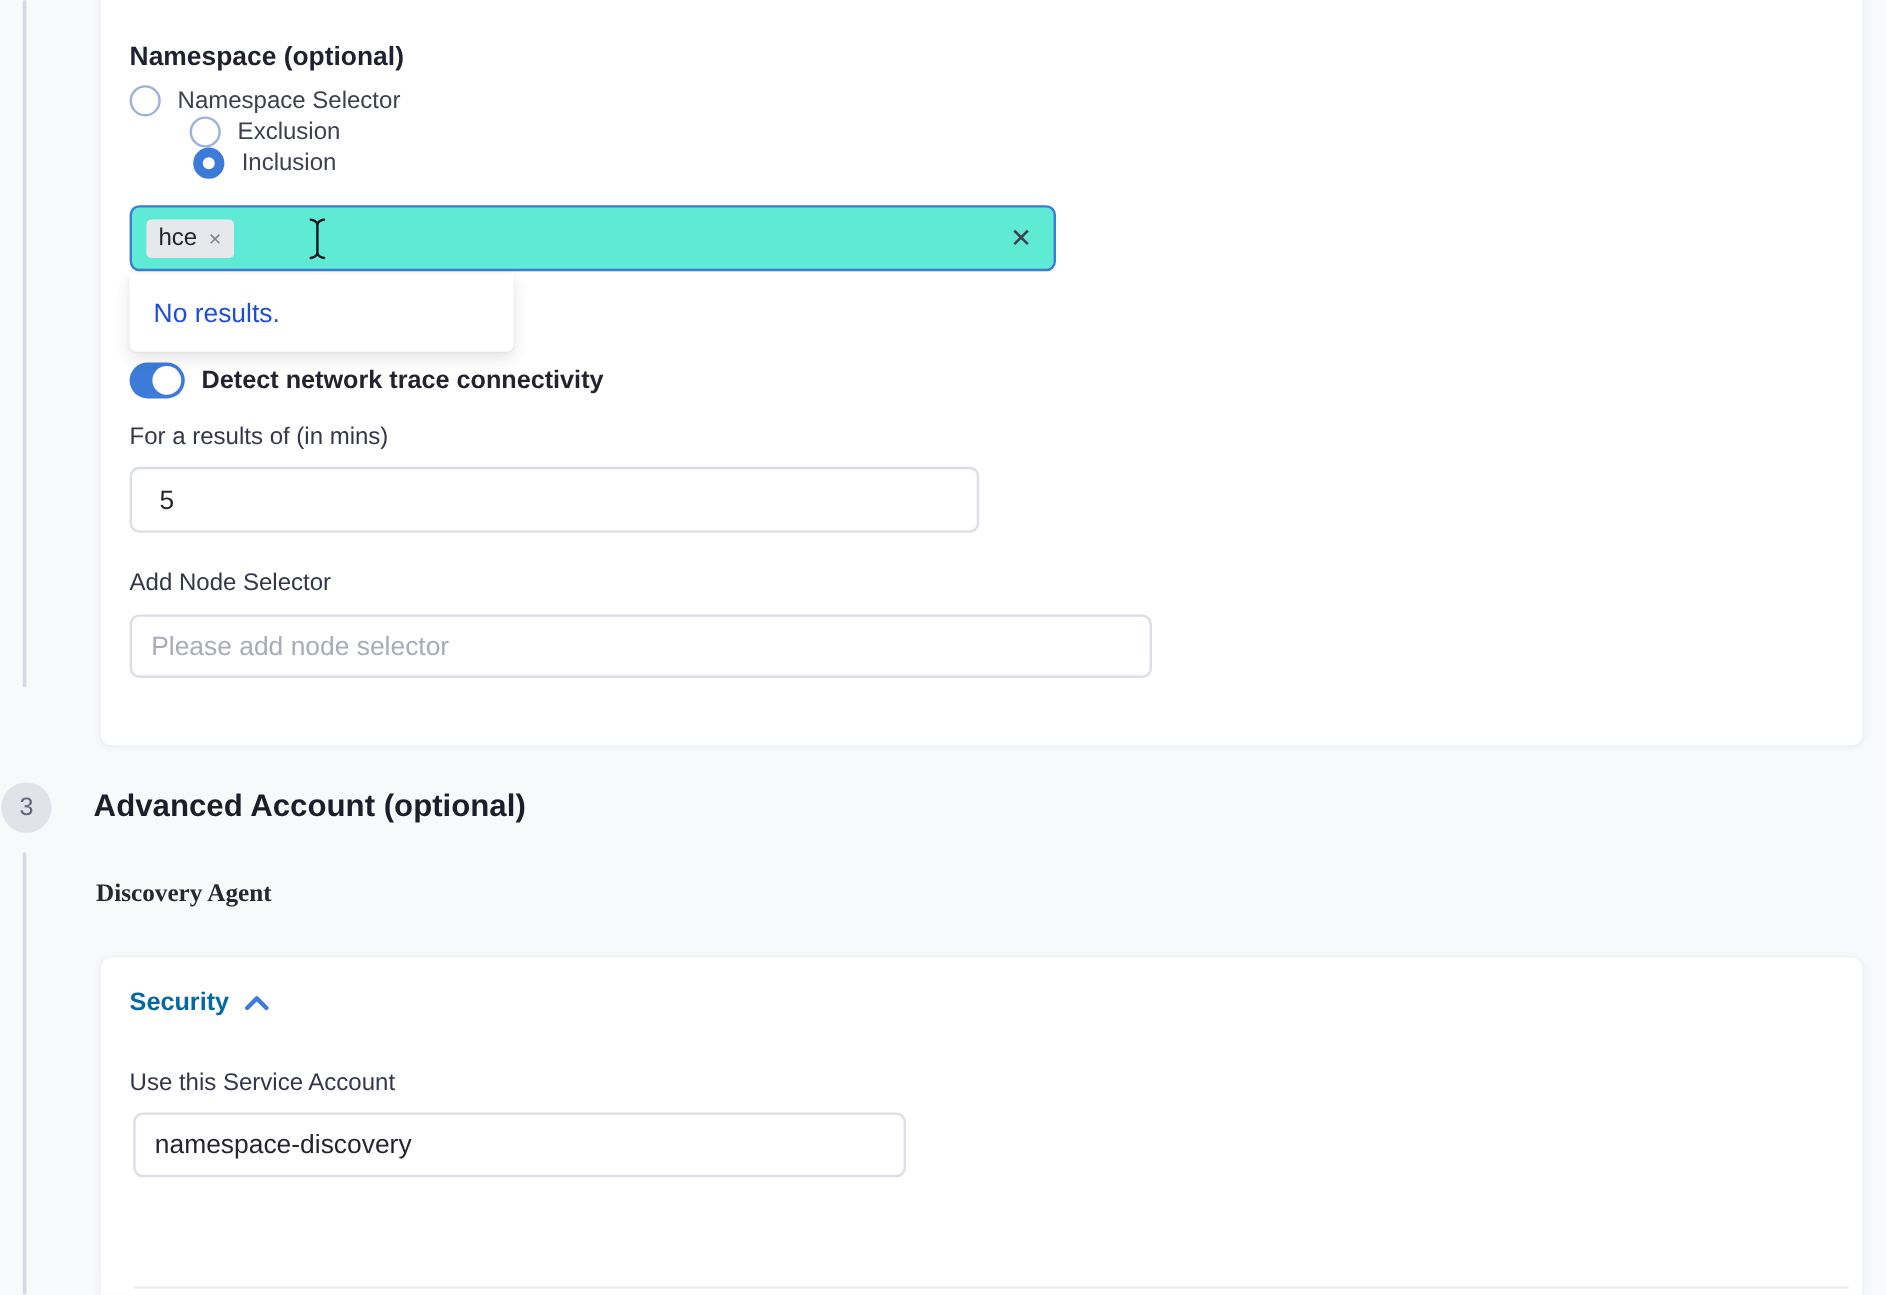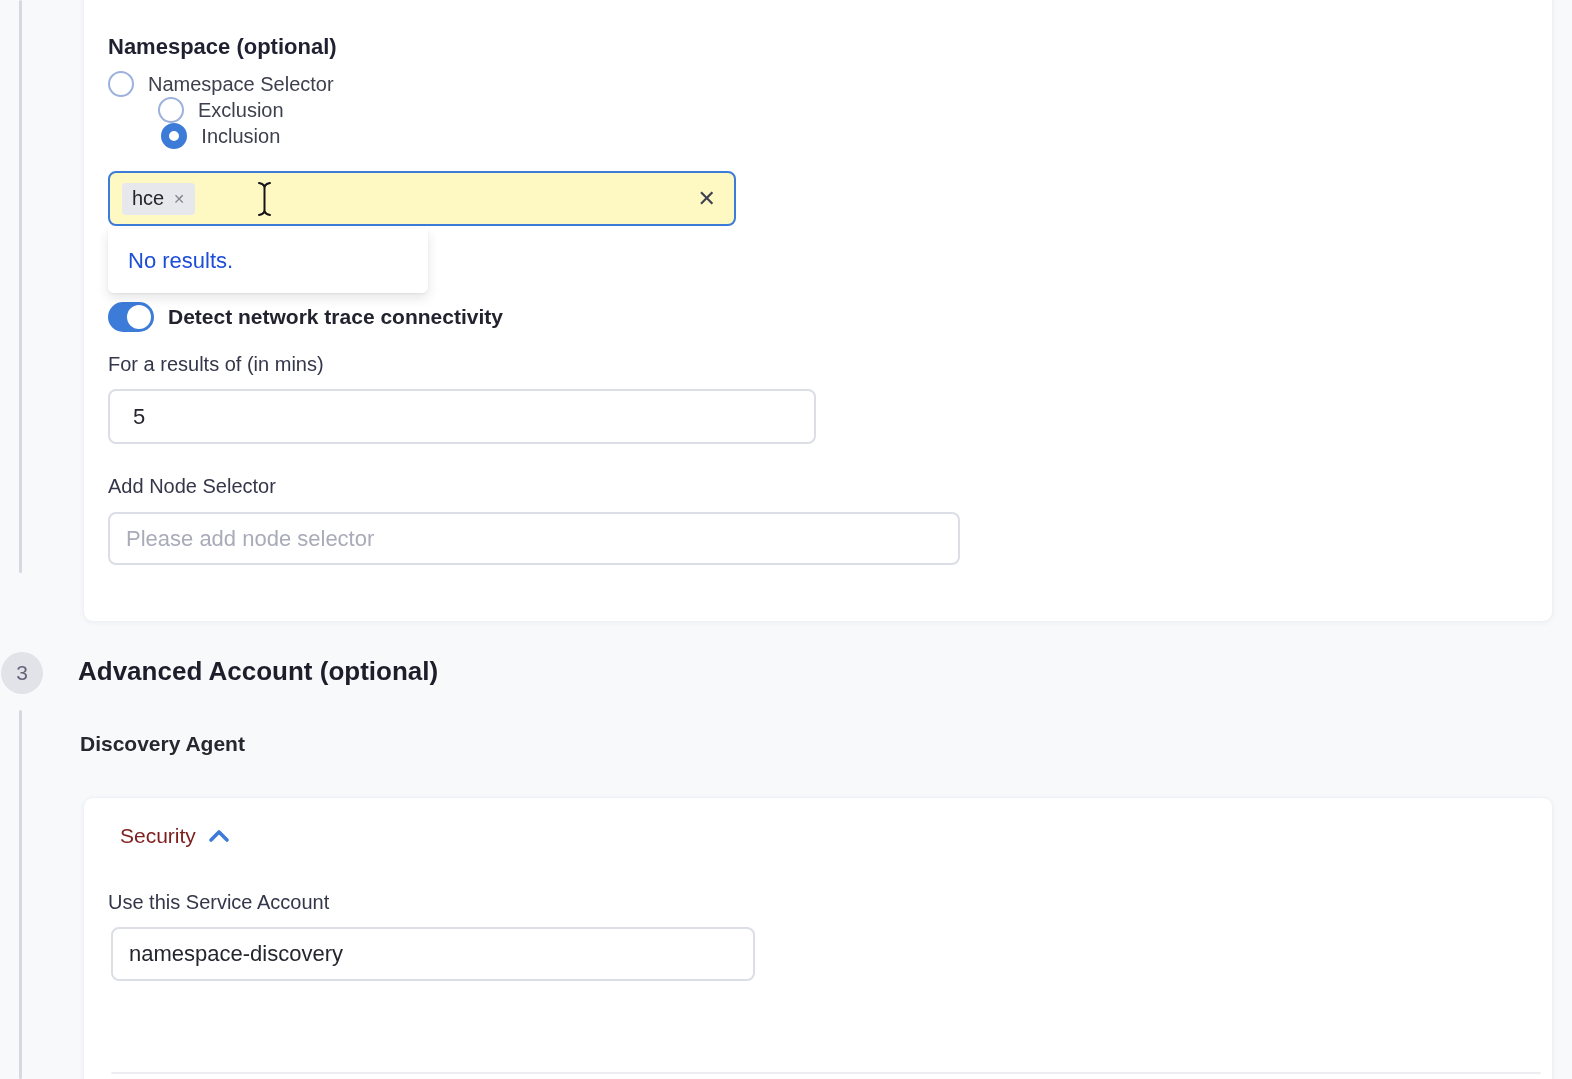--- a/index.html
+++ b/index.html
@@ -35,21 +35,21 @@
   .radio-circle {
     width:26px; height:26px; border-radius:50%; background:#fff;
     border:2.5px solid #9db1dd; margin-right:14px; flex:0 0 auto;
   }
   .radio-circle.selected { border:8px solid #3d7bd9; }
   .radio-label { font-size:20px; color:#3e404e; }
 
   
   .ms-field {
     display:flex; align-items:center;
-    width:628px; height:55px; background:#fef9c3;
+    width:772px; height:55px; background:#5eead4;
     border:2px solid #3d7bd9; border-radius:8px;
     padding:0 18px 0 12px;
     justify-content:center;
   }
   .chip {
     display:flex; align-items:center; height:32px;
     background:#e7e8ec; border-radius:4px; padding:0 10px;
   }
   .chip-text { font-size:20px; color:#24252f; margin-right:9px; }
   .chip-x { font-size:14px; color:#82848f; cursor:pointer; line-height:1; }
@@ -83,25 +83,25 @@
   }
   .input::placeholder { color:#a9abb8; opacity:1; }
 
   
   .step-badge {
     position:absolute; left:1px; top:652px; width:42px; height:42px;
     border-radius:50%; background:#e2e3e9; color:#63657a; font-size:21px;
     display:flex; align-items:center; justify-content:center;
   }
   .adv-title  { position:absolute; left:78px; top:656px; font-size:26px; font-weight:700; color:#1d1e2a; }
-  .disc-agent { position:absolute; left:80px; top:732px; font-size:21px; font-weight:600; color:#26272f; }
+  .disc-agent { position:absolute; left:80px; top:732px; font-size:21px; font-weight:600; color:#26272f;font-family:Liberation Serif, serif; }
 
   
   .security-row { display:flex; align-items:center; cursor:pointer; }
-  .security-title { font-size:21px; font-weight:400; color:#7f1d1d;margin-left:12px; }
+  .security-title { font-size:21px; font-weight:700; color:#0369a1; }
   .chevron { margin-left:12px; display:flex; }
   .divider { position:absolute; background:#eceef2; height:2px; border-radius:2px; }
 </style>
 </head>
 <body>
 
 <div class="page">
 
   <div class="vline vline1"></div>
   <div class="vline vline2"></div>

